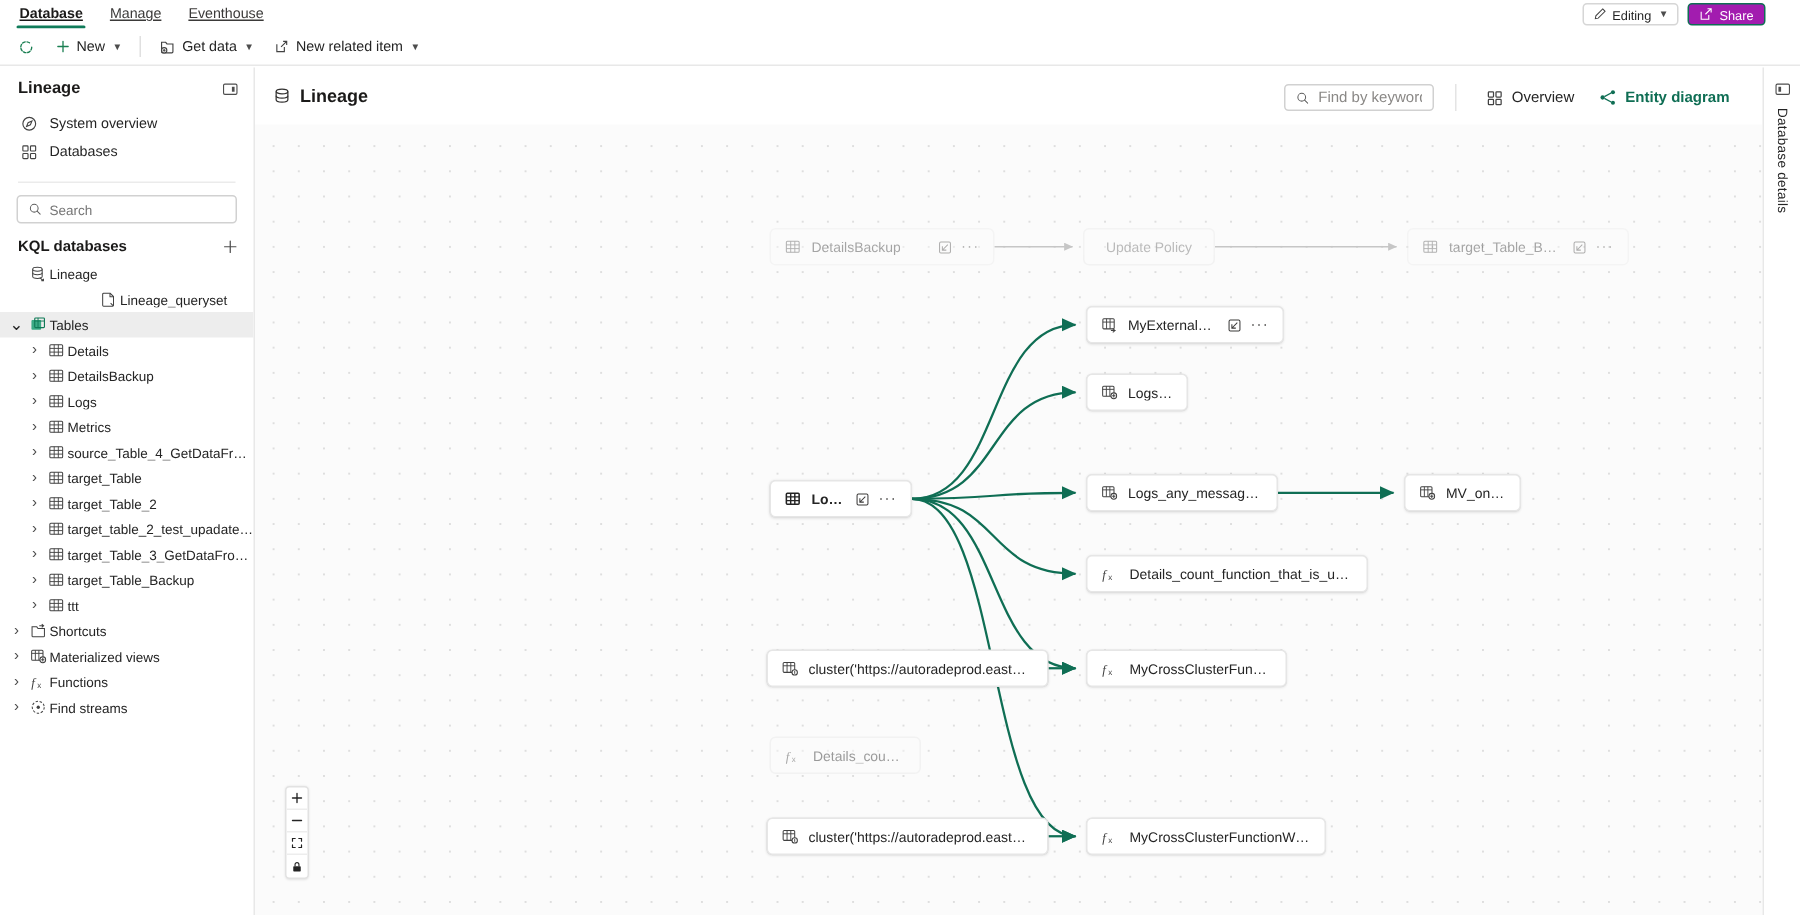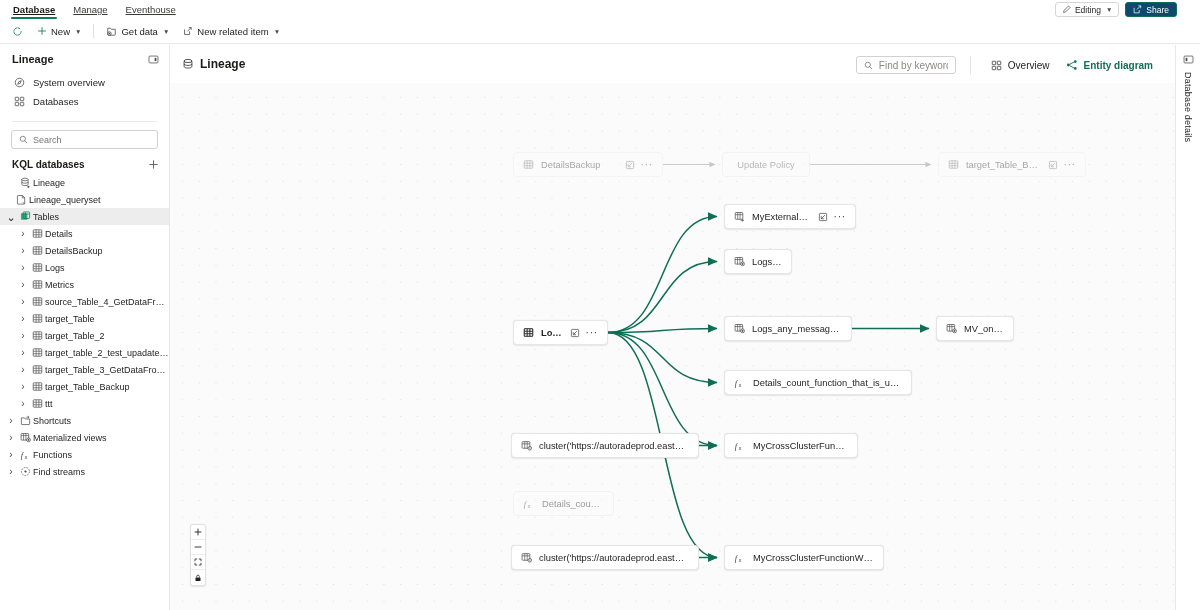--- a/index.html
+++ b/index.html
@@ -31,21 +31,21 @@
     position: absolute; right: 23px; top: 2px; display: flex; gap: 6px; align-items: center;
   }
   .btn-editing {
     display: flex; align-items: center; gap: 4px;
     height: 15px; padding: 0 6px; font-size: 8.5px; color: #242424;
     background: #fff; border: 1px solid #d6d6d6; border-radius: 3px; cursor: pointer;
   }
   .btn-share {
     display: flex; align-items: center; gap: 4px;
     height: 15px; padding: 0 7px; font-size: 8.5px; color: #ffffff;
-    background: #0c4a6e; border: 1px solid #0f6e54; border-radius: 3px; cursor: pointer;
+    background: #a21caf; border: 1px solid #0f6e54; border-radius: 3px; cursor: pointer;
   }
 
   
   .cmdbar {
     position: absolute; top: 19px; left: 0; width: 1200px; height: 25px;
     background: #ffffff; border-bottom: 1px solid #e8e8e8;
     display: flex; align-items: center; gap: 2px; padding-left: 6px; font-size: 9.5px;
   }
   .cmd {
     display: flex; align-items: center; gap: 4px;
@@ -334,21 +334,21 @@
           <span class="tree-icon">
             <svg width="11" height="11" viewBox="0 0 16 16">
               <ellipse cx="7.2" cy="3.6" rx="4.6" ry="1.9" fill="none" stroke="#424242" stroke-width="1"></ellipse>
               <path d="M2.6 3.6v7c0 1 2.1 1.9 4.6 1.9s4.6-.9 4.6-1.9v-7" fill="none" stroke="#424242" stroke-width="1"></path>
               <path d="M2.6 7.1c0 1 2.1 1.9 4.6 1.9s4.6-.9 4.6-1.9" fill="none" stroke="#424242" stroke-width="1"></path>
               <path d="M9.6 11.8l3.2 3.2M11 14.8h2v-2" stroke="#424242" stroke-width="1"></path>
             </svg>
           </span>
           <span class="tree-label">Lineage</span>
         </div>
-        <div class="tree-row" style="">
+        <div class="tree-row" style="padding-left: 16px; margin-left: 35px;">
           <span class="twisty"></span>
           <span class="tree-icon">
             <svg width="11" height="11" viewBox="0 0 16 16">
               <path d="M3 2.2h6.4l3.2 3.2v8.4a.9.9 0 0 1-.9.9H3a.9.9 0 0 1-.9-.9V3.1a.9.9 0 0 1 .9-.9z" fill="none" stroke="#424242" stroke-width="1"></path>
               <path d="M9.2 2.4v3.2h3.2" fill="none" stroke="#424242" stroke-width="1"></path>
               <path d="M9.8 11.8l2.6 2.6" stroke="#424242" stroke-width="1"></path>
             </svg>
           </span>
           <span class="tree-label">Lineage_queryset</span>
         </div>

